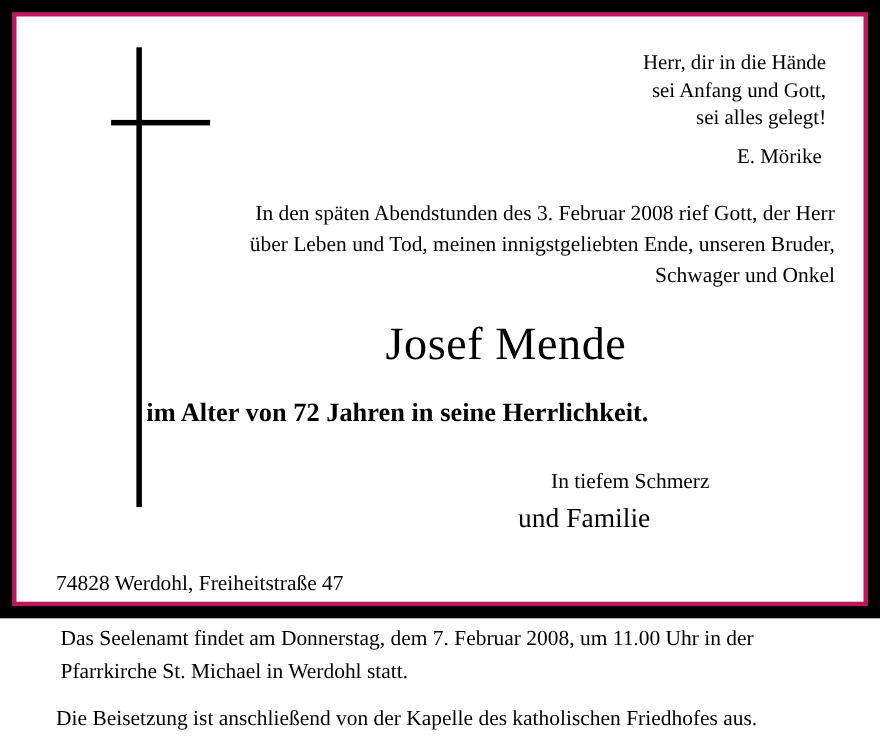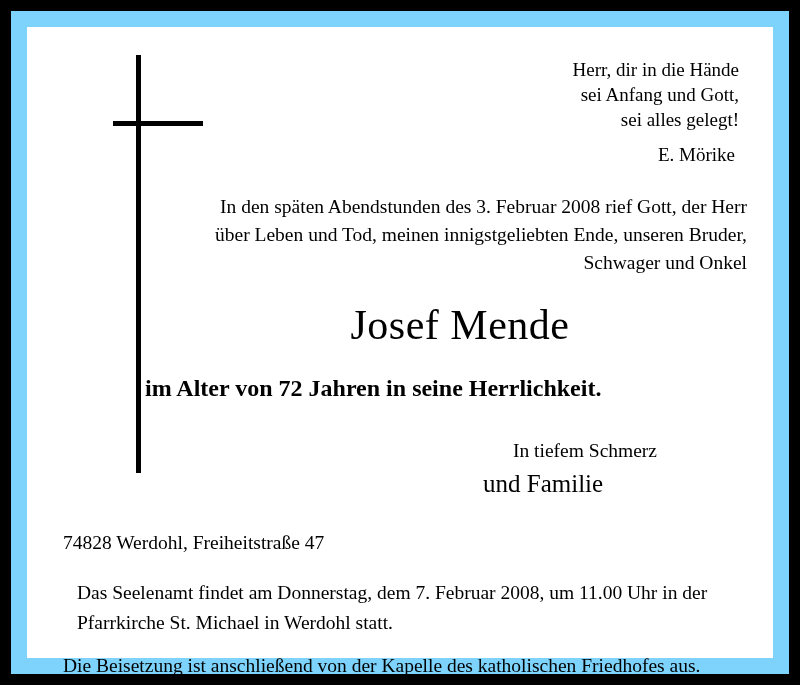--- a/index.html
+++ b/index.html
@@ -10,24 +10,24 @@
   body {
     width: 800px;
     height: 685px;
     font-family: "Liberation Serif", "DejaVu Serif", serif;
     color: #000000;
     overflow: hidden;
   }
   .obituary-frame {
     box-sizing: border-box;
     width: 800px;
-    height: 685px;
-    background: #7dd3fc;
+    height: 562px;
+    background: #be185d;
     border: 11px solid #000000;
-    padding: 16px;
+    padding: 4px;
     position: relative;
   }
   .inner {
     position: relative;
     box-sizing: border-box;
     width: 100%;
     height: 100%;
     background: #ffffff;
     padding: 18px 26px 10px 26px;
   }
@@ -115,21 +115,21 @@
   }
 
   .address {
     margin-top: 30px;
     margin-left: 10px;
     font-size: 19.5px;
   }
 
   .service {
     margin-top: 24px;
-    margin-left: 24px;
+    margin-left: 14px;
     font-size: 19.5px;
     line-height: 1.5;
     max-width: 730px;
   }
   .burial {
     margin-top: 14px;
     margin-left: 10px;
     font-size: 19.5px;
     line-height: 1.5;
     max-width: 740px;

